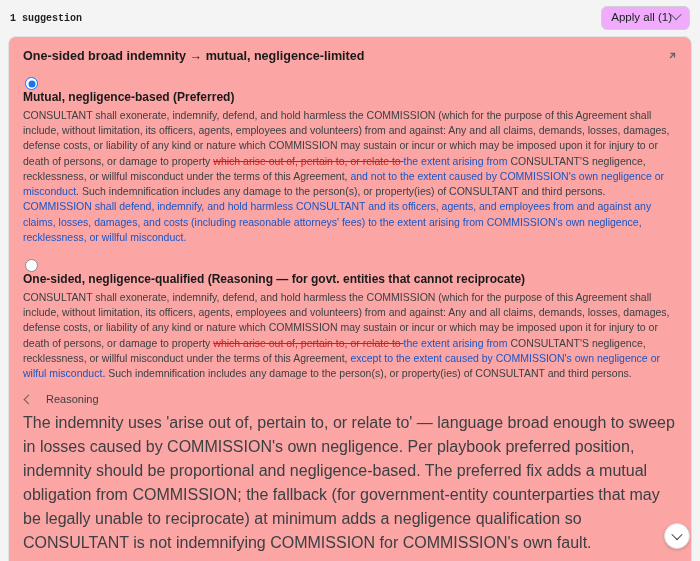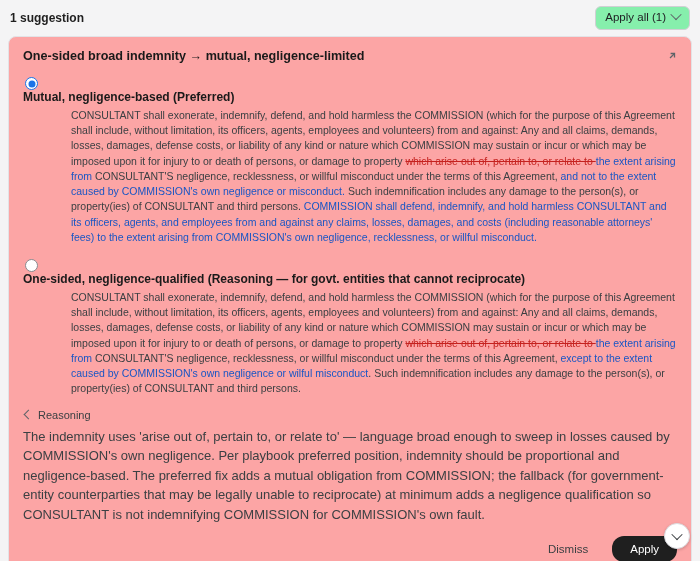--- a/index.html
+++ b/index.html
@@ -19,30 +19,30 @@
 
   
   .sugg-bar {
     display: flex;
     align-items: center;
     justify-content: space-between;
     padding: 8px 10px 8px 10px;
     height: 36px;
   }
   .sugg-count {
-    font-size: 12px;
+    font-size: 10px;
     font-weight: bold;
     color: #1f1f1f;
+    font-family: Liberation Mono, monospace;
   }
   .apply-all-btn {
     display: flex;
     align-items: flex-start;
-    gap: 6px;
     border: 1px solid #d0d0d4;
-    background: #86efac;
+    background: #f0abfc;
     border-radius: 6px;
     font-size: 11.5px;
     color: #202124;
     padding: 5px 9px;
     cursor: pointer;
     line-height: 1;
   }
   .apply-all-btn .chev {
     display: inline-block;
     width: 8px; height: 8px;
@@ -104,46 +104,45 @@
     font-size: 12px;
     font-weight: bold;
     color: #1a1a1a;
     margin-bottom: 4px;
   }
   .option-text {
     font-size: 10.5px;
     line-height: 1.45;
     color: #3c4043;
     text-align: left;
-    margin-left: 48px;
   }
   .ins { color: #1a56c4; }
   .del { color: #c5221f; text-decoration: line-through; }
 
   
   .reasoning-head {
     display: flex;
     align-items: center;
-    gap: 6px;
+    gap: 14px;
     font-size: 11px;
     color: #3c4043;
     margin: 10px 0 6px 0;
     cursor: pointer;
     text-align: right;
   }
   .reasoning-head .caret {
     display: inline-block;
     width: 7px; height: 7px;
     border-left: 1.4px solid #5f6368;
     border-top: 1.4px solid #5f6368;
     transform: rotate(-45deg);
     margin-left: 2px;
   }
   .reasoning-text {
-    font-size: 13px;
+    font-size: 16px;
     line-height: 1.5;
     color: #3c4043;
   }
 
   
   .card-actions {
     display: flex;
     justify-content: flex-end;
     align-items: center;
     gap: 14px;

